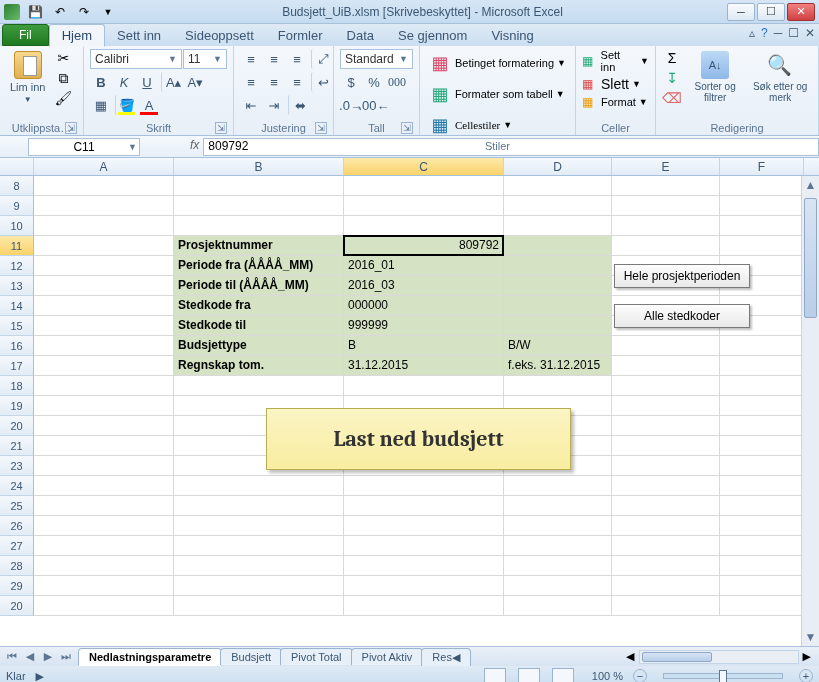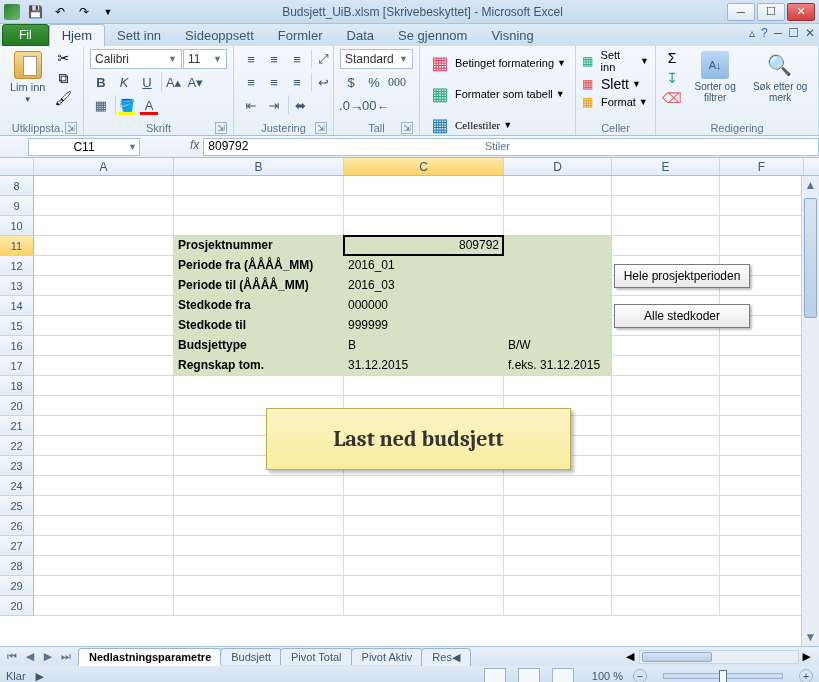--- a/index.html
+++ b/index.html
@@ -388,39 +388,39 @@
       <div class="row">
         <div class="rh">18</div>
         <div class="cell cA"></div>
         <div class="cell cB"></div>
         <div class="cell cC"></div>
         <div class="cell cD"></div>
         <div class="cell cE"></div>
         <div class="cell cF"></div>
       </div>
       <div class="row">
+        <div class="rh">19</div>
+        <div class="cell cA"></div>
+        <div class="cell cB"></div>
+        <div class="cell cC"></div>
+        <div class="cell cD"></div>
+        <div class="cell cE"></div>
+        <div class="cell cF"></div>
+      </div>
+      <div class="row">
         <div class="rh">20</div>
         <div class="cell cA"></div>
         <div class="cell cB"></div>
         <div class="cell cC"></div>
         <div class="cell cD"></div>
         <div class="cell cE"></div>
         <div class="cell cF"></div>
       </div>
       <div class="row">
         <div class="rh">21</div>
-        <div class="cell cA"></div>
-        <div class="cell cB"></div>
-        <div class="cell cC"></div>
-        <div class="cell cD"></div>
-        <div class="cell cE"></div>
-        <div class="cell cF"></div>
-      </div>
-      <div class="row">
-        <div class="rh">22</div>
         <div class="cell cA"></div>
         <div class="cell cB"></div>
         <div class="cell cC"></div>
         <div class="cell cD"></div>
         <div class="cell cE"></div>
         <div class="cell cF"></div>
       </div>
       <div class="row">
         <div class="rh">23</div>
         <div class="cell cA"></div>

